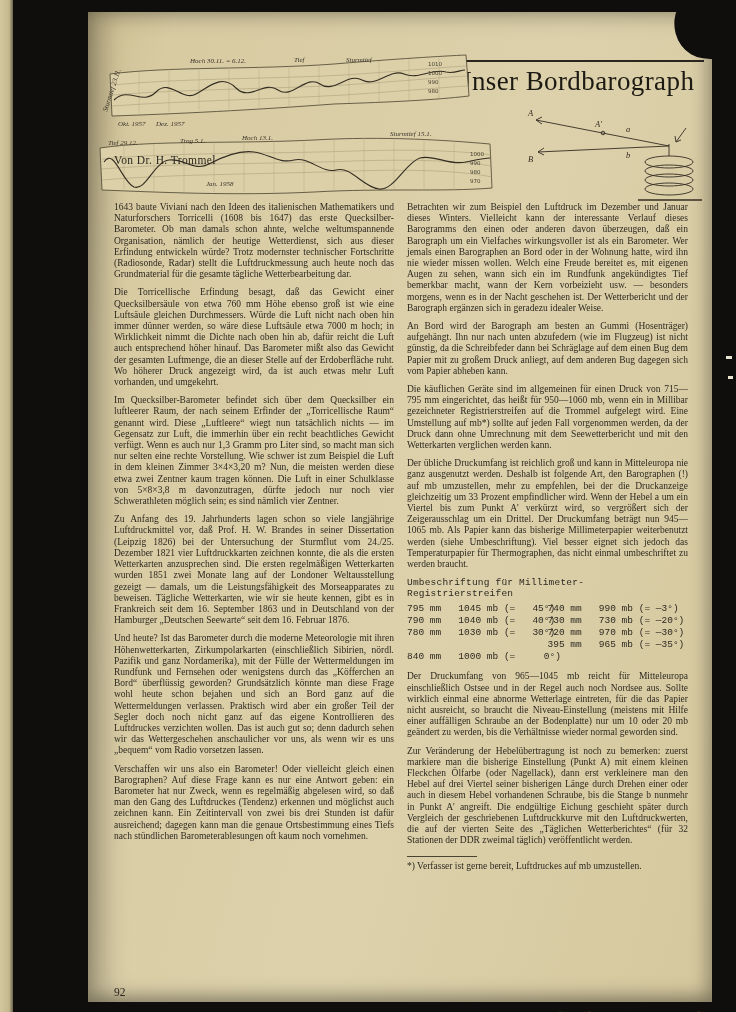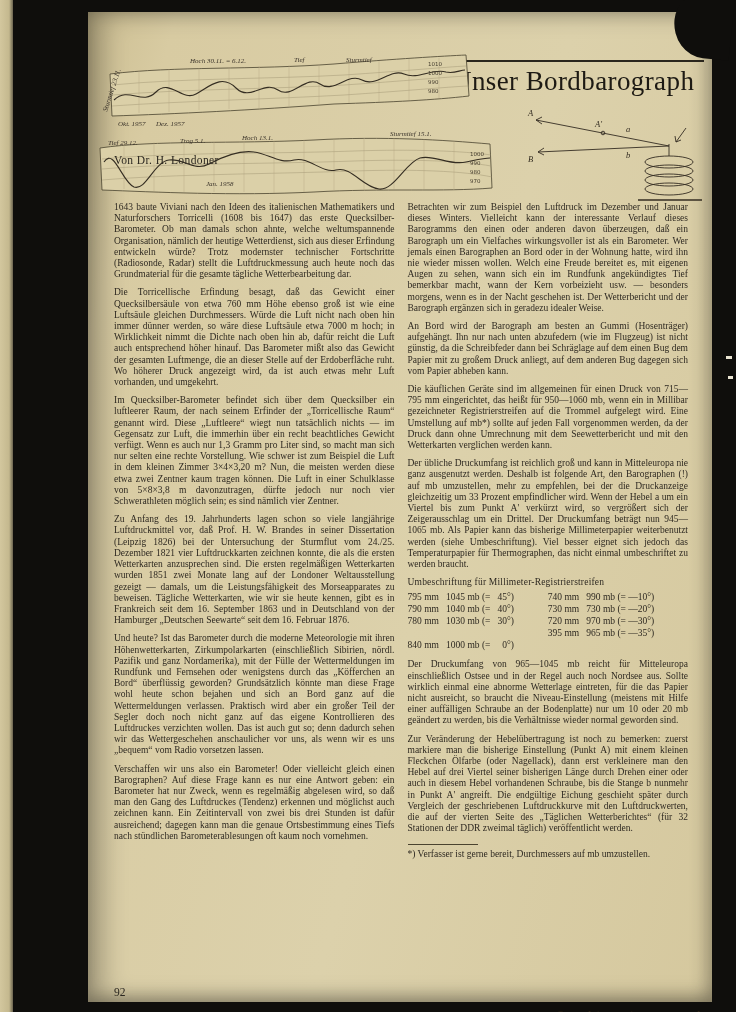--- a/index.html
+++ b/index.html
@@ -48,21 +48,21 @@
   .mech-line{stroke:#342d22;stroke-width:.9;fill:none;}
   .mech-label{font:italic 8.5px "Liberation Serif",serif;fill:#342d22;}
 
   .columns{position:absolute;left:26px;top:190px;width:574px;display:flex;gap:13px;}
   .col{width:281px;}
   .para{
     font-size:9.5px;line-height:11.2px;text-align:justify;
     margin:0 0 7px 0;color:#2e2921;
     hyphens:auto;
   }
-  .tbl{margin:3px 0 8px 0;color:#2e2921;}
+  .tbl{margin:3px 0 8px 0;color:#2e2921;font-family:Liberation Mono, monospace;}
   .tbl-head{font-size:9.5px;margin:0 0 4px 0;letter-spacing:.2px;color:#2e2921;}
   .tbl-body{display:flex;}
   .tbl-col{width:50%;}
   .trow{font-size:9.5px;line-height:12px;min-height:12px;white-space:pre;margin:0;}
   .foot-rule{width:70px;height:1px;background:#4a432f;margin:10px 0 4px 0;}
   .footnote{font-size:9.5px;line-height:11.2px;color:#2e2921;margin:0 0 4px 0;}
   .address{font-size:9.5px;line-height:11.2px;color:#2e2921;padding-left:14px;}
 
   .pagenum{position:absolute;left:26px;top:962px;font-size:11.5px;color:#2b2720;margin-top:12px;}
   .watermark{
@@ -154,21 +154,21 @@
       <circle class="mech-line" cx="77" cy="33" r="1.8"></circle>
       <line class="mech-line" x1="160" y1="28" x2="150" y2="42"></line>
       <polyline class="mech-line" points="149,36 150,42 155,40"></polyline>
       <text class="mech-label" x="2" y="16">A</text>
       <text class="mech-label" x="2" y="62">B</text>
       <text class="mech-label" x="69" y="27">A'</text>
       <text class="mech-label" x="100" y="32">a</text>
       <text class="mech-label" x="100" y="58">b</text>
     </svg>
 
-    <div class="byline">Von Dr. H. Londoner</div>
+    <div class="byline">Von Dr. H. Trommel</div>
 
     <div class="columns">
       <div class="col">
           <p class="para">1643 baute Viviani nach den Ideen des italienischen Mathematikers und Naturforschers Torricelli (1608 bis 1647) das erste Quecksilber-Barometer. Ob man damals schon ahnte, welche weltumspannende Organisation, nämlich der heutige Wetterdienst, sich aus dieser Erfindung entwickeln würde? Trotz modernster technischer Fortschritte (Radiosonde, Radar) stellt die Luftdruckmessung auch heute noch das Grundmaterial für die gesamte tägliche Wetterbearbeitung dar.</p>
           <p class="para">Die Torricellische Erfindung besagt, daß das Gewicht einer Quecksilbersäule von etwa 760 mm Höhe ebenso groß ist wie eine Luftsäule gleichen Durchmessers. Würde die Luft nicht nach oben hin immer dünner werden, so wäre diese Luftsäule etwa 7000 m hoch; in Wirklichkeit nimmt die Dichte nach oben hin ab, dafür reicht die Luft auch entsprechend höher hinauf. Das Barometer mißt also das Gewicht der gesamten Luftmenge, die an dieser Stelle auf der Erdoberfläche ruht. Wo höherer Druck angezeigt wird, da ist auch etwas mehr Luft vorhanden, und umgekehrt.</p>
           <p class="para">Im Quecksilber-Barometer befindet sich über dem Quecksilber ein luftleerer Raum, der nach seinem Erfinder der „Torricellische Raum“ genannt wird. Diese „Luftleere“ wiegt nun tatsächlich nichts — im Gegensatz zur Luft, die immerhin über ein recht beachtliches Gewicht verfügt. Wenn es auch nur 1,3 Gramm pro Liter sind, so macht man sich nur selten eine rechte Vorstellung. Wie schwer ist zum Beispiel die Luft in dem kleinen Zimmer 3×4×3,20 m? Nun, die meisten werden diese etwa zwei Zentner kaum tragen können. Die Luft in einer Schulklasse von 5×8×3,8 m davonzutragen, dürfte jedoch nur noch vier Schwerathleten möglich sein; es sind nämlich vier Zentner.</p>
           <p class="para">Zu Anfang des 19. Jahrhunderts lagen schon so viele langjährige Luftdruckmittel vor, daß Prof. H. W. Brandes in seiner Dissertation (Leipzig 1826) bei der Untersuchung der Sturmflut vom 24./25. Dezember 1821 vier Luftdruckkarten zeichnen konnte, die als die ersten Wetterkarten anzusprechen sind. Die ersten regelmäßigen Wetterkarten wurden 1851 zwei Monate lang auf der Londoner Weltausstellung gezeigt — damals, um die Leistungsfähigkeit des Morseapparates zu beweisen. Tägliche Wetterkarten, wie wir sie heute kennen, gibt es in Frankreich seit dem 16. September 1863 und in Deutschland von der Hamburger „Deutschen Seewarte“ seit dem 16. Februar 1876.</p>
           <p class="para">Und heute? Ist das Barometer durch die moderne Meteorologie mit ihren Höhenwetterkarten, Zirkumpolarkarten (einschließlich Sibirien, nördl. Pazifik und ganz Nordamerika), mit der Fülle der Wettermeldungen im Rundfunk und Fernsehen oder wenigstens durch das „Köfferchen an Bord“ überflüssig geworden? Grundsätzlich könnte man diese Frage wohl heute schon bejahen und sich an Bord ganz auf die Wettermeldungen verlassen. Praktisch wird aber ein großer Teil der Segler doch noch nicht ganz auf das eigene Kontrollieren des Luftdruckes verzichten wollen. Das ist auch gut so; denn dadurch sehen wir das Wettergeschehen anschaulicher vor uns, als wenn wir es uns „bequem“ vom Radio vorsetzen lassen.</p>
           <p class="para">Verschaffen wir uns also ein Barometer! Oder vielleicht gleich einen Barographen? Auf diese Frage kann es nur eine Antwort geben: ein Barometer hat nur Zweck, wenn es regelmäßig abgelesen wird, so daß man den Gang des Luftdruckes (Tendenz) erkennen und möglichst auch zeichnen kann. Ein Zeitintervall von zwei bis drei Stunden ist dafür ausreichend; dagegen kann man die genaue Ortsbestimmung eines Tiefs nach stündlichen Barometerablesungen oft kaum noch vornehmen.</p>
         </div>
@@ -185,36 +185,36 @@
           <div class="tbl-head">Umbeschriftung für Millimeter-Registrierstreifen</div>
           <div class="tbl-body">
             <div class="tbl-col">
                 <div class="trow">795 mm   1045 mb (=   45°)</div>
                 <div class="trow">790 mm   1040 mb (=   40°)</div>
                 <div class="trow">780 mm   1030 mb (=   30°)</div>
                 <div class="trow"></div>
                 <div class="trow">840 mm   1000 mb (=     0°)</div>
               </div>
             <div class="tbl-col">
-                <div class="trow">740 mm   990 mb (= —10°)</div>
+                <div class="trow">740 mm   990 mb (= —3°)</div>
                 <div class="trow">730 mm   730 mb (= —20°)</div>
                 <div class="trow">720 mm   970 mb (= —30°)</div>
                 <div class="trow">395 mm   965 mb (= —35°)</div>
                 <div class="trow"></div>
               </div>
           </div>
         </div>
 
         <div>
             <p class="para">Der Druckumfang von 965—1045 mb reicht für Mitteleuropa einschließlich Ostsee und in der Regel auch noch Nordsee aus. Sollte wirklich einmal eine abnorme Wetterlage eintreten, für die das Papier nicht ausreicht, so braucht die Niveau-Einstellung (meistens mit Hilfe einer auffälligen Schraube an der Bodenplatte) nur um 10 oder 20 mb geändert zu werden, bis die Verhältnisse wieder normal geworden sind.</p>
             <p class="para">Zur Veränderung der Hebelübertragung ist noch zu bemerken: zuerst markiere man die bisherige Einstellung (Punkt A) mit einem kleinen Fleckchen Ölfarbe (oder Nagellack), dann erst verkleinere man den Hebel auf drei Viertel seiner bisherigen Länge durch Drehen einer oder auch in diesem Hebel vorhandenen Schraube, bis die Stange b nunmehr in Punkt A' angreift. Die endgültige Eichung geschieht später durch Vergleich der geschriebenen Luftdruckkurve mit den Luftdruckwerten, die auf der vierten Seite des „Täglichen Wetterberichtes“ (für 32 Stationen der DDR zweimal täglich) veröffentlicht werden.</p>
           </div>
 
         <div class="foot-rule"></div>
-        <div class="footnote">*) Verfasser ist gerne bereit, Durchmessers auf mb umzustellen.</div>
+        <div class="footnote">*) Verfasser ist gerne bereit, Luftdruckes auf mb umzustellen.</div>
       </div>
     </div>
 
     <div class="pagenum">92</div>
     <div class="watermark">©yachtsportmuseum.de</div>
   </div>
 
   <div class="speck speck1"></div>
   <div class="speck speck2"></div>
 </div>

